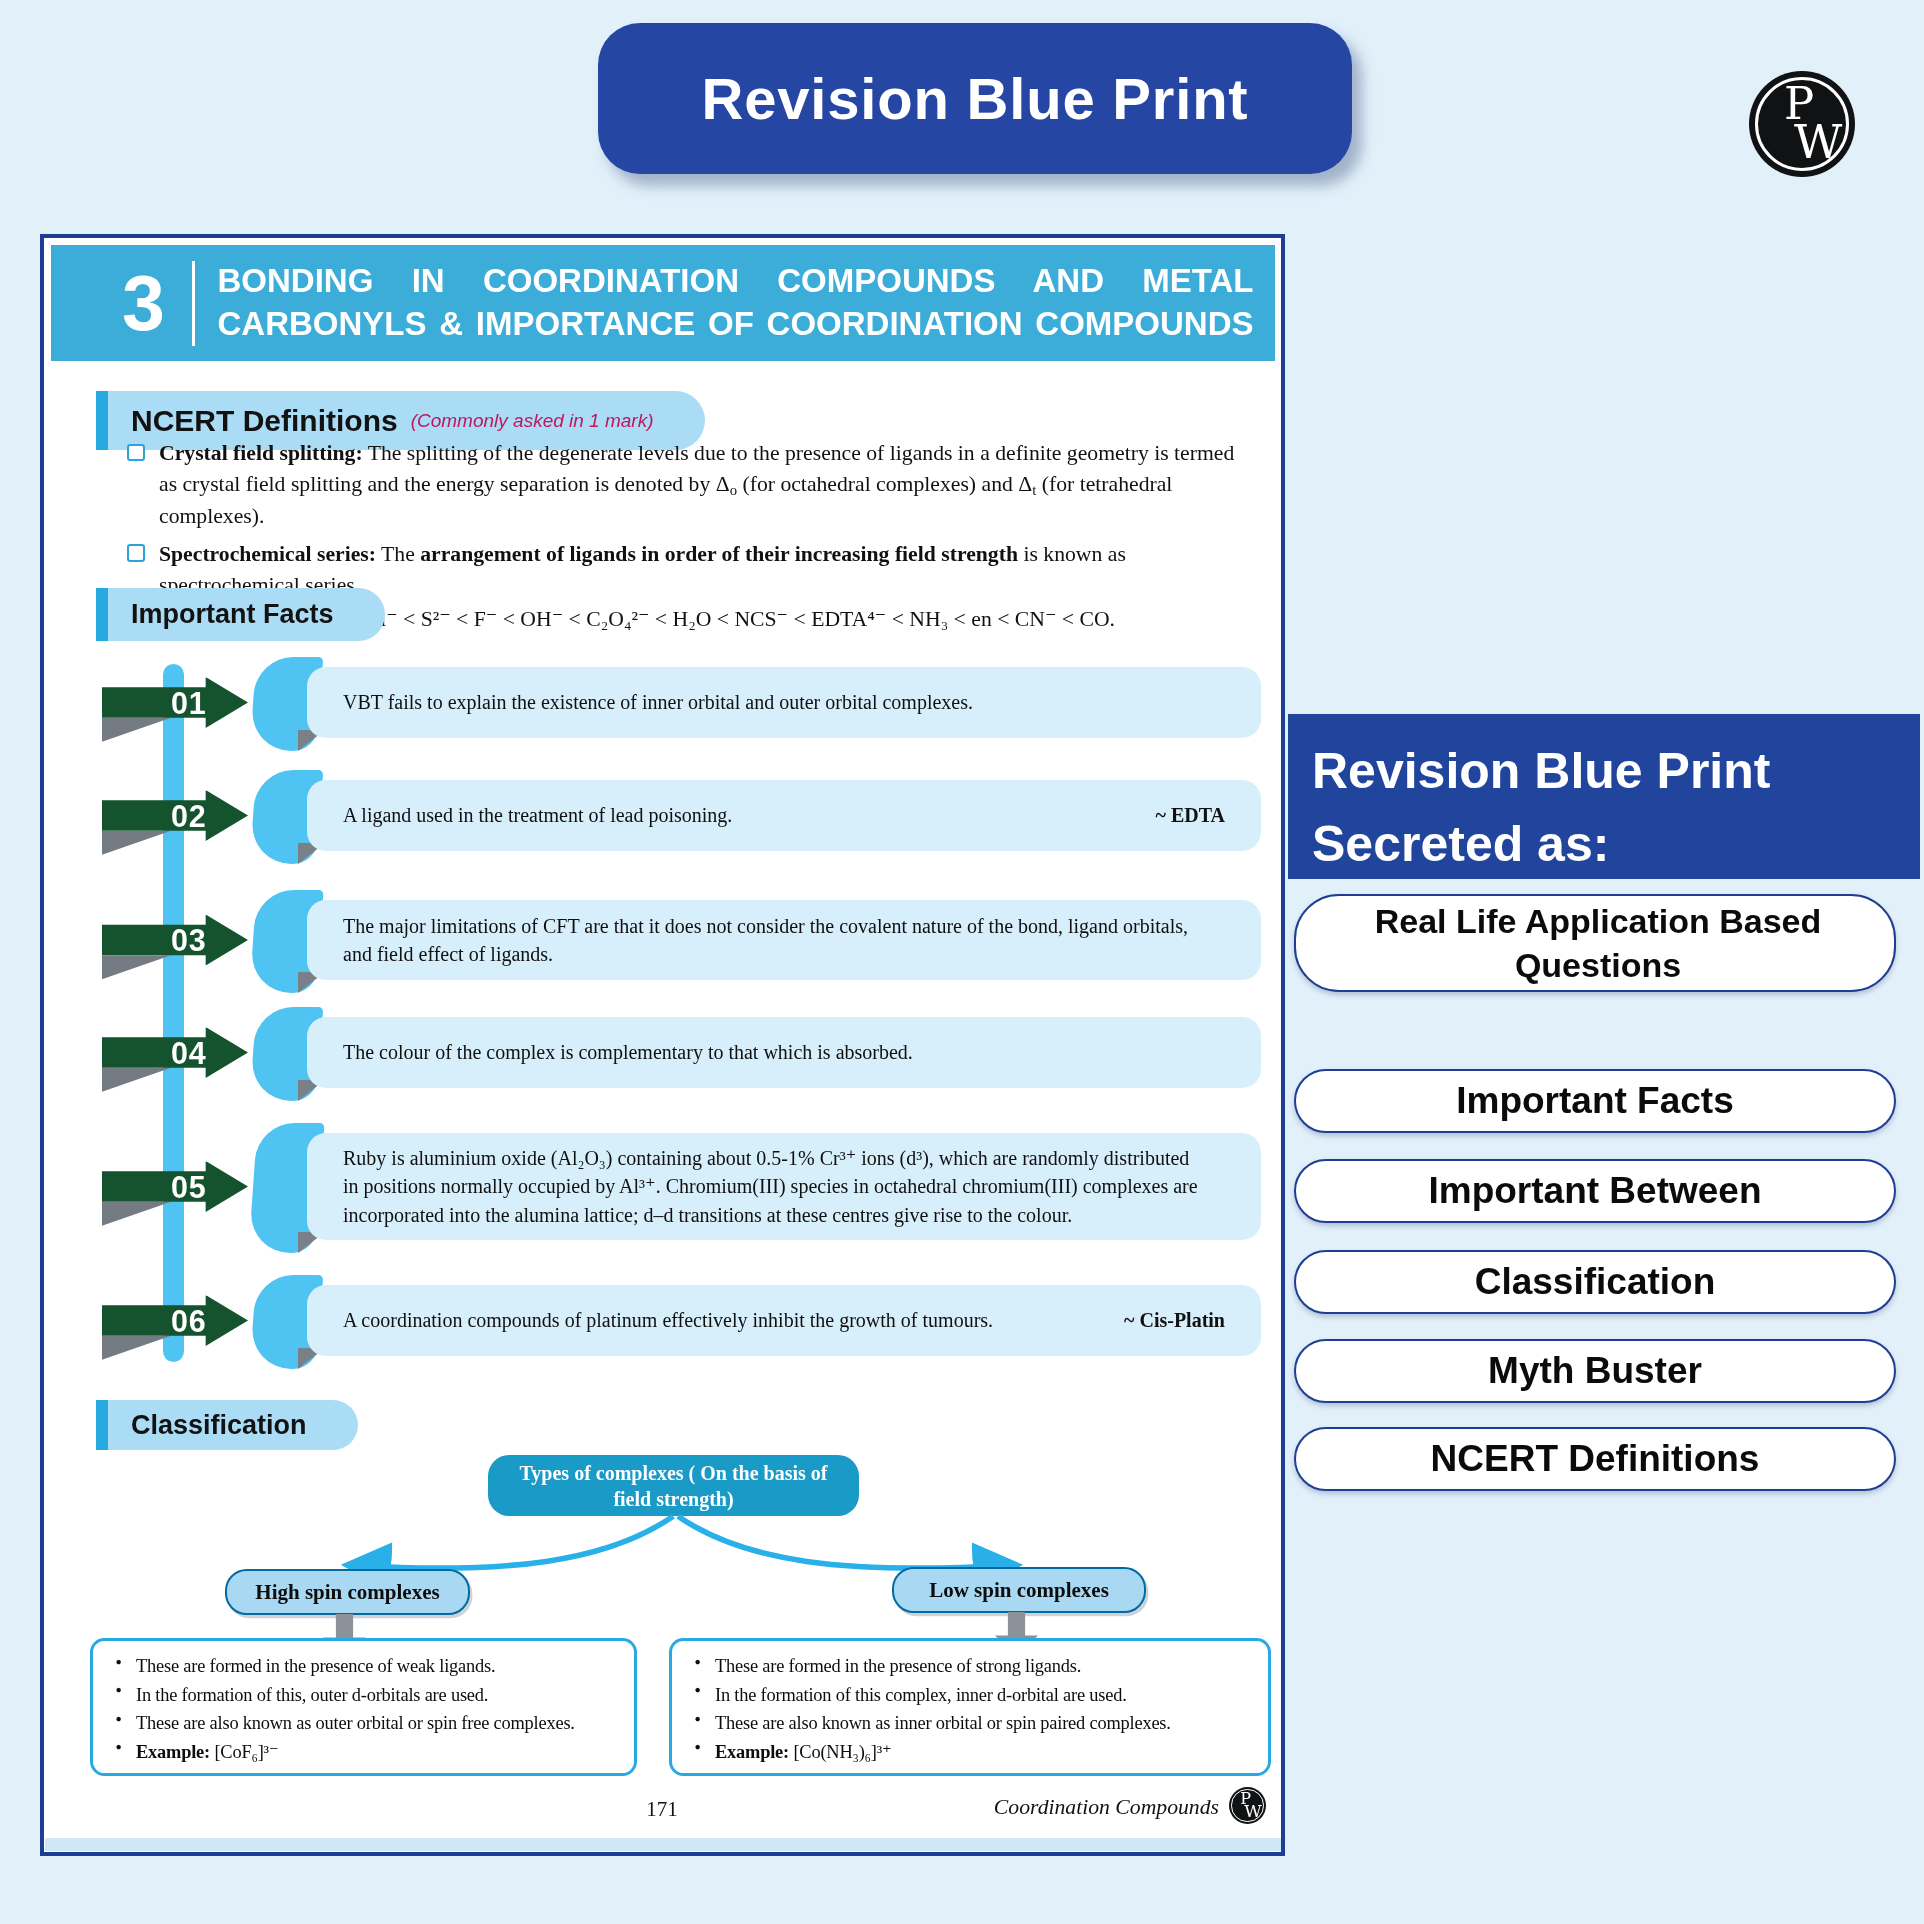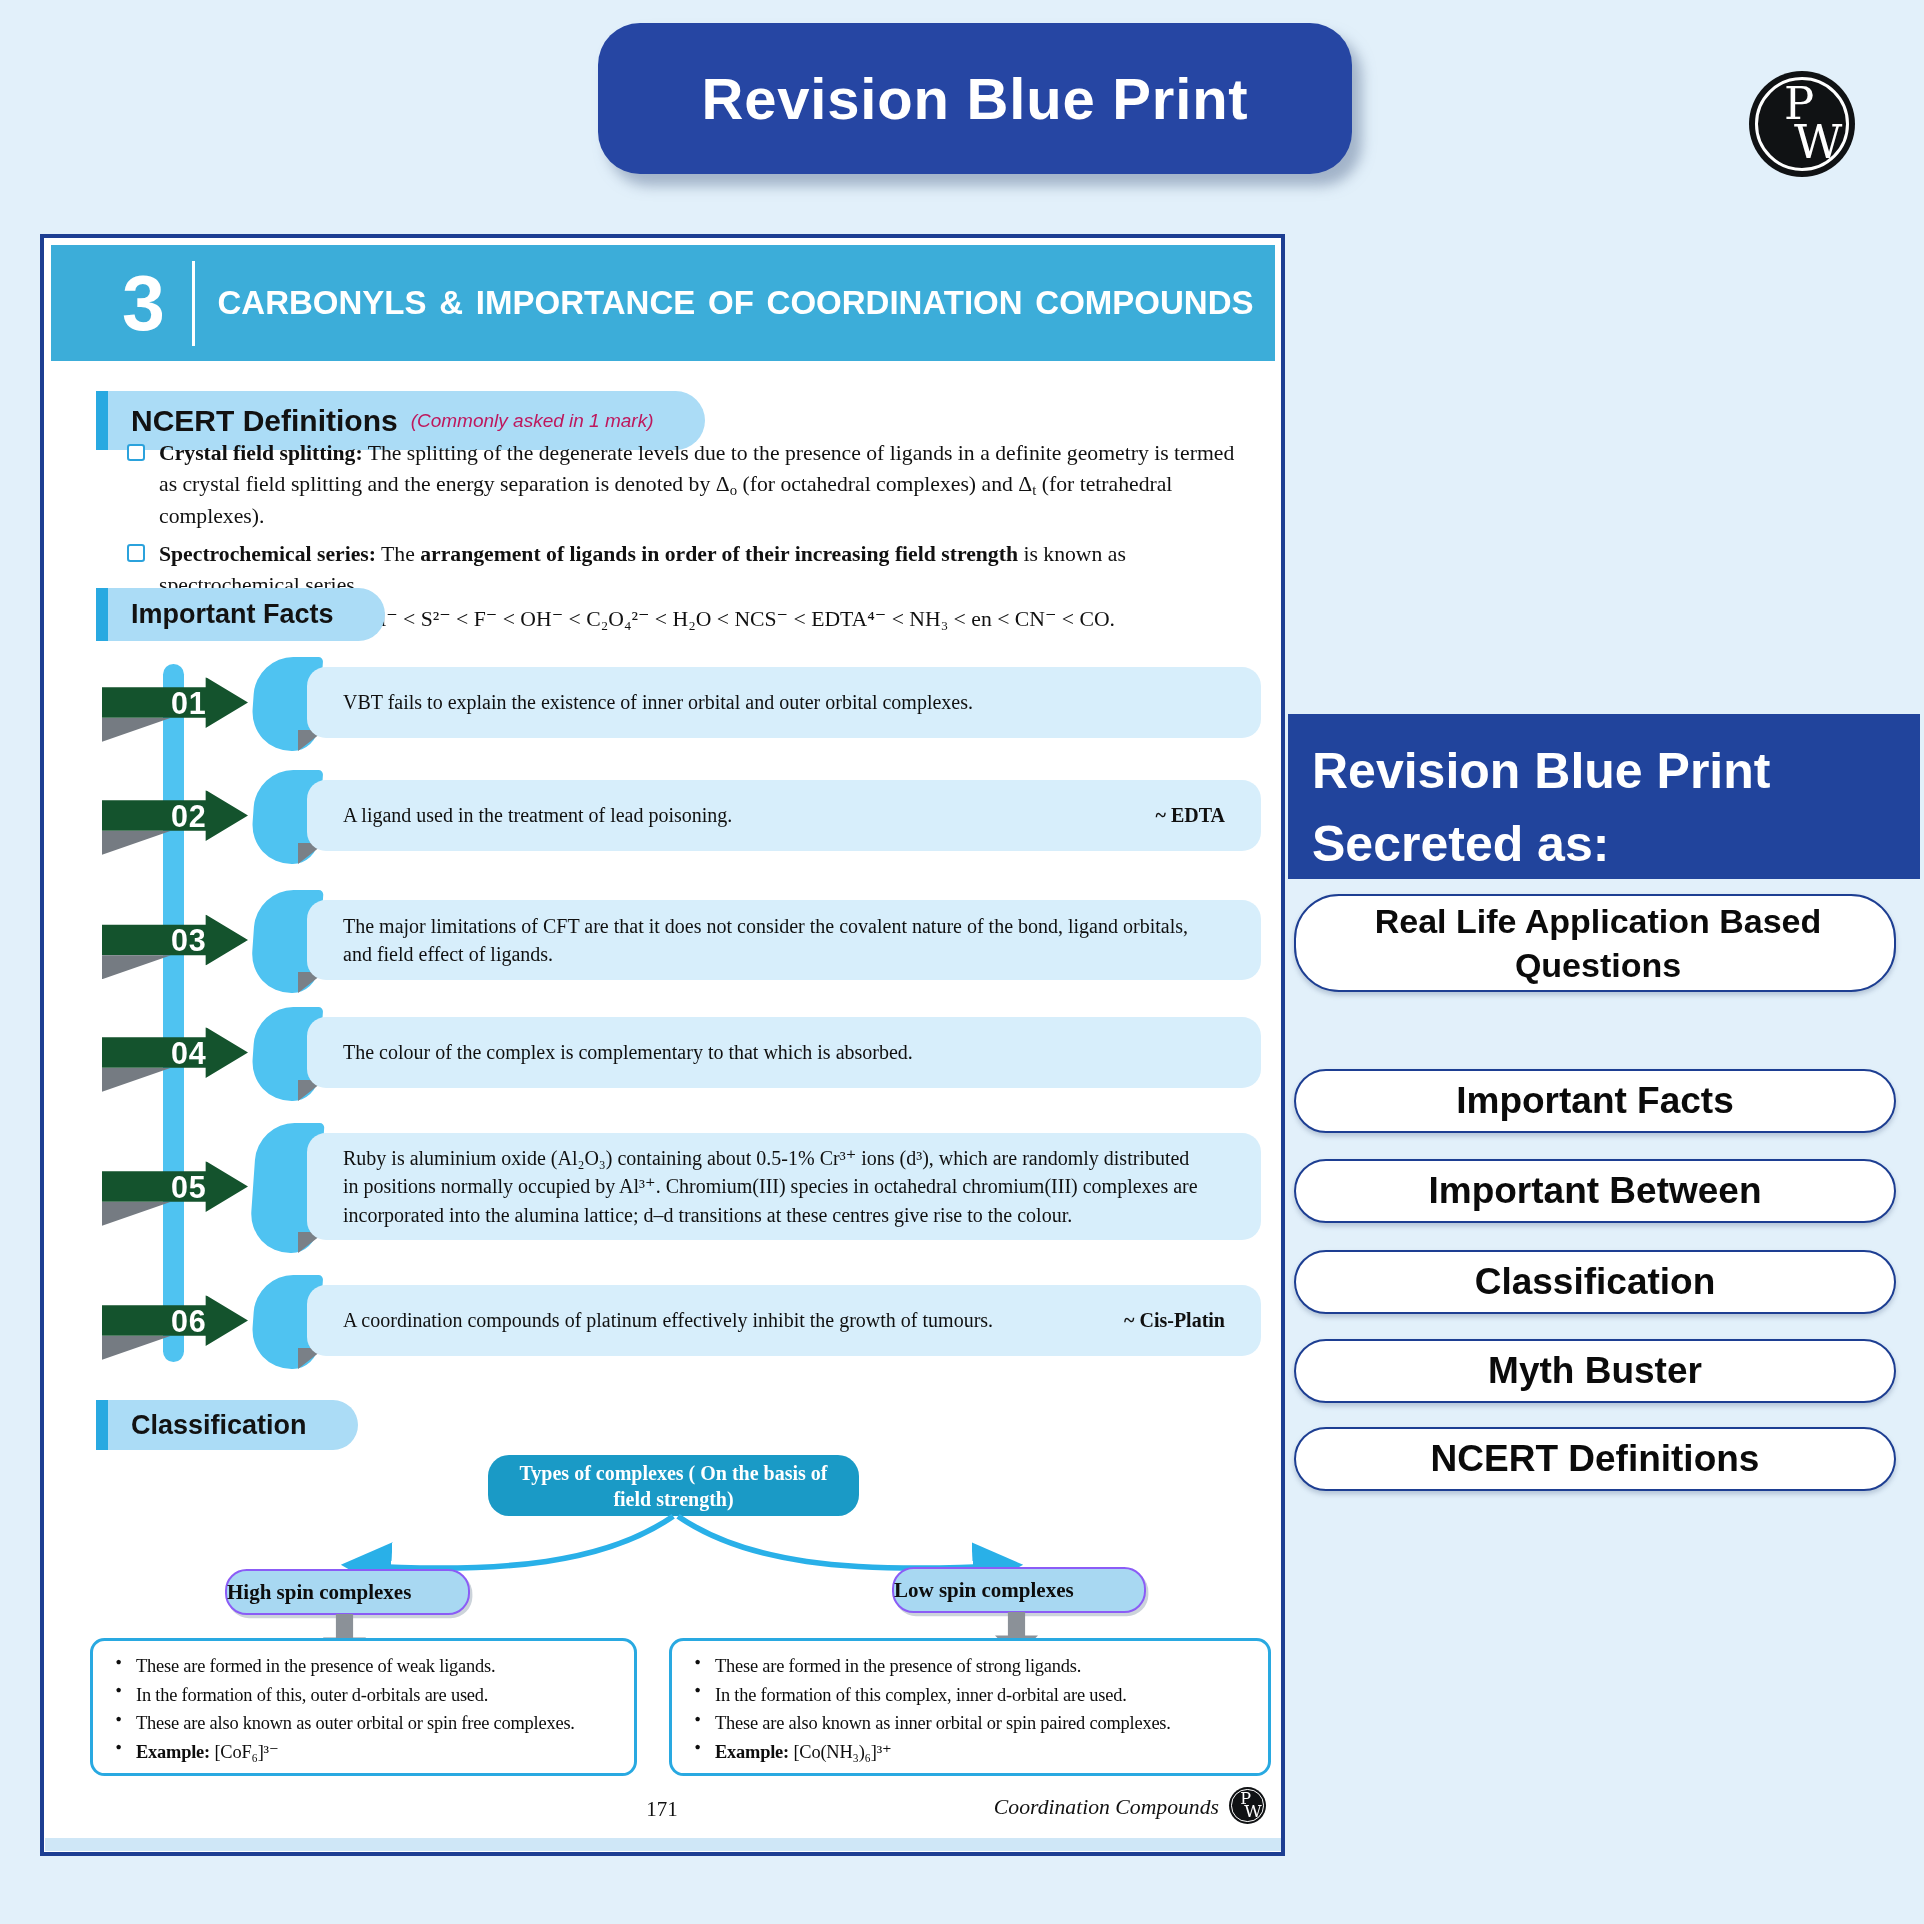--- a/index.html
+++ b/index.html
@@ -77,22 +77,22 @@
     display:flex;align-items:center;padding:0 36px;box-sizing:border-box;
     font-family:"Liberation Serif","DejaVu Serif",serif;font-size:20px;line-height:1.42;color:#101010;}
   .fact-text{flex:1;}
   .fact-tag{font-weight:bold;margin-left:24px;white-space:nowrap;}
 
   
   .types-box{position:absolute;left:488px;top:1455px;width:371px;height:61px;background:#1a9ac6;border-radius:21px;
     display:flex;align-items:center;justify-content:center;text-align:center;padding:0 14.4px;box-sizing:border-box;}
   .types-box span{color:#fff;font-family:"Liberation Serif","DejaVu Serif",serif;font-weight:bold;font-size:20px;line-height:1.3;}
   .split-arrows{position:absolute;left:241px;top:1513px;}
-  .spin-pill{position:absolute;height:42px;background:#a8d8f2;border:2px solid #8b5cf6;border-radius:21.7px;
-    display:flex;align-items:center;box-shadow:2.4px 3.2px 0 rgba(110,130,150,.35);}
+  .spin-pill{position:absolute;height:42px;background:#a8d8f2;border:2px solid #0369a1;border-radius:21.7px;
+    display:flex;align-items:center;justify-content:center;box-shadow:2.4px 3.2px 0 rgba(110,130,150,.35);}
   .spin-pill span{font-family:"Liberation Serif","DejaVu Serif",serif;font-weight:bold;font-size:21px;color:#0d0d0d;}
   .pill-high{left:225px;top:1569px;width:241px;}
   .pill-low{left:892px;top:1567px;width:250px;}
   .down-arrow{position:absolute;width:43px;height:45px;background:#8b9198;
     clip-path:polygon(30% 0,70% 0,70% 52%,100% 52%,50% 100%,0 52%,30% 52%);}
   .da-left{left:323px;top:1614px;}
   .da-right{left:995px;top:1612px;}
   .class-box{position:absolute;top:1638px;height:138px;background:#fff;border:3.2px solid #29a9e1;border-radius:14.4px;
     padding:11.2px 16px 0 16px;box-sizing:border-box;
     font-family:"Liberation Serif","DejaVu Serif",serif;font-size:18.4px;line-height:1.55;letter-spacing:-0.2px;color:#0d0d0d;}
@@ -139,20 +139,21 @@
     <span class="pw-w">W</span>
   </div>
 
   <div class="page"></div>
   <div class="page-strip"></div>
 
   <div class="chap-band">
     <div class="chap-num">3</div>
     <div class="chap-sep"></div>
     <div class="chap-title">
+      <div class="chap-line">BONDING IN COORDINATION COMPOUNDS AND METAL</div>
       <div class="chap-line">CARBONYLS &amp; IMPORTANCE OF COORDINATION COMPOUNDS</div>
     </div>
   </div>
 
   <div class="sec-pill pill-ncert">
     <span class="sec-title">NCERT Definitions</span>
     <span class="sec-caption">(Commonly asked in 1 mark)</span>
   </div>
 
   <div class="defs">

